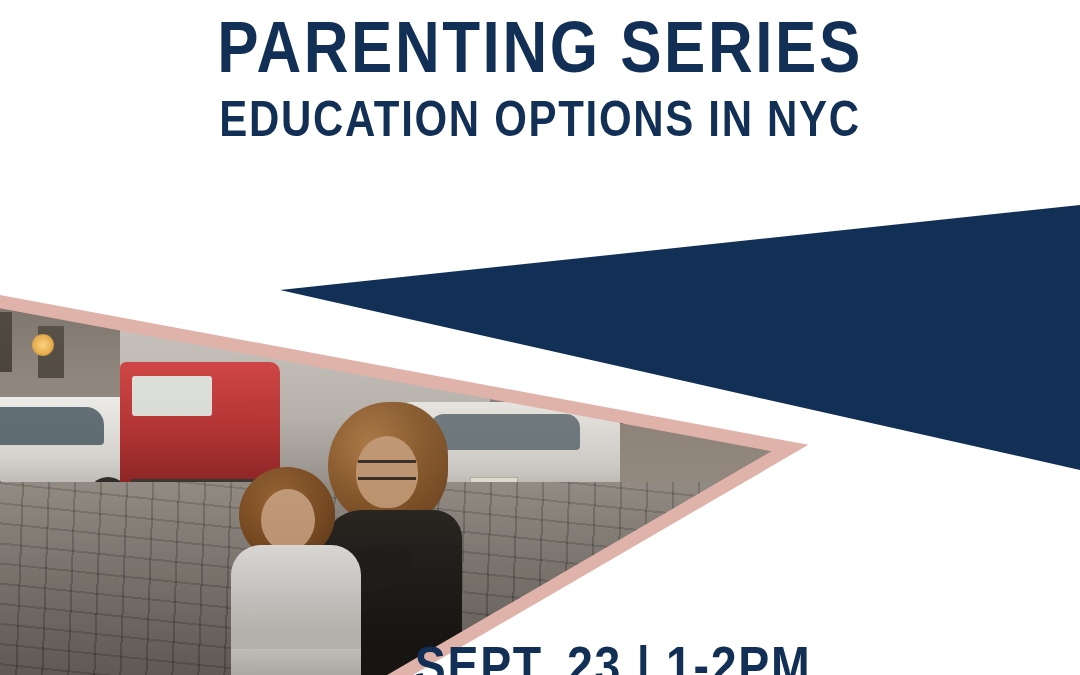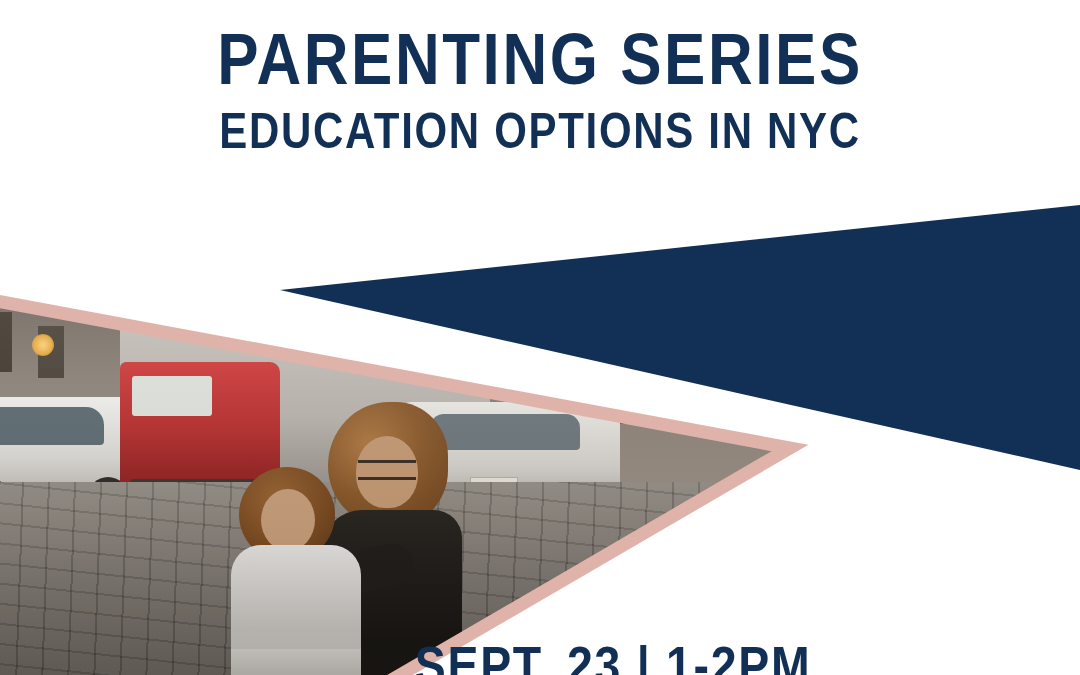--- a/index.html
+++ b/index.html
@@ -14,21 +14,21 @@
     position: relative;
     width: 1080px;
     height: 675px;
     overflow: hidden;
     background: #ffffff;
   }
 
   
   .title-block {
     position: absolute;
-    top: 12px;
+    top: 0;
     left: 0;
     width: 1080px;
     text-align: center;
     z-index: 6;
     pointer-events: none;
   }
   .main-title {
     margin: 0;
     padding-top: 8px;
     font-family: "Liberation Sans Narrow", "Liberation Sans", sans-serif;

